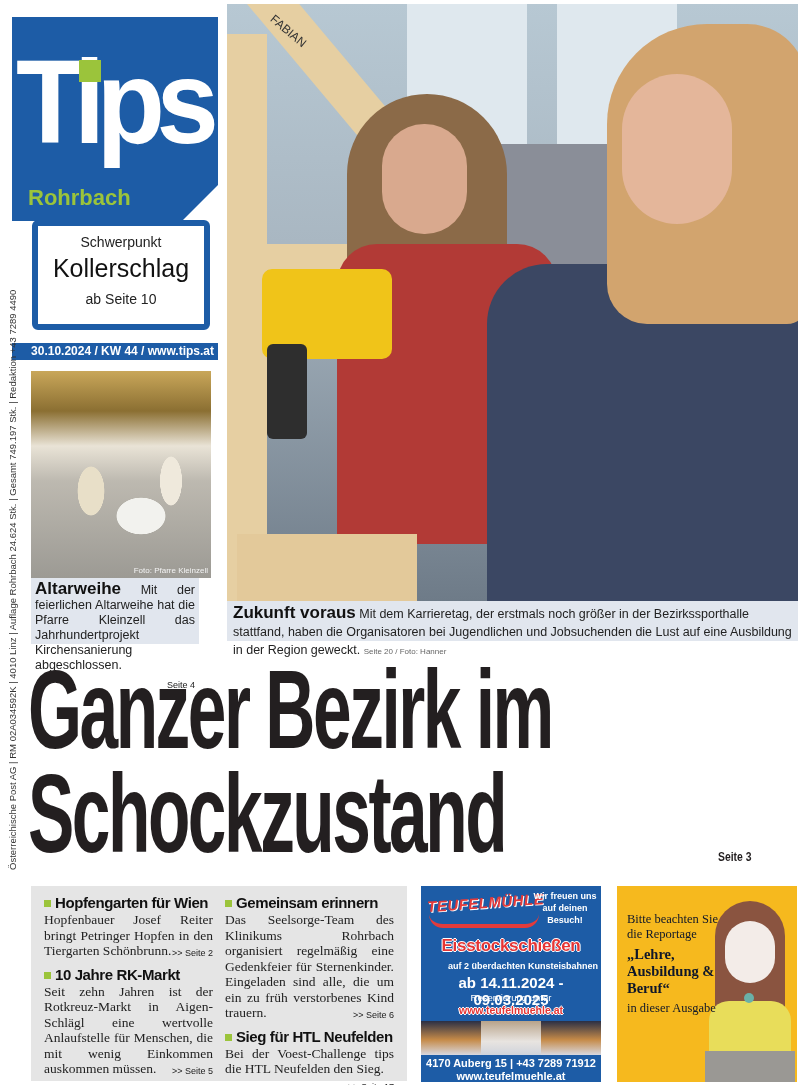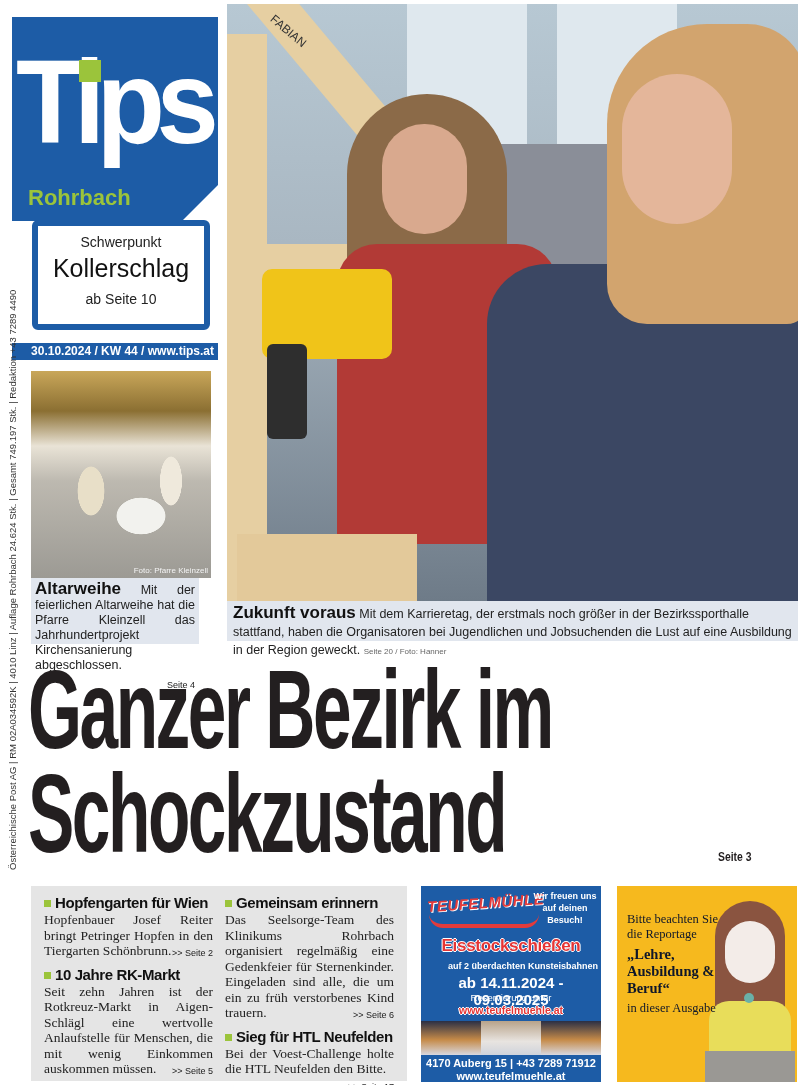--- a/index.html
+++ b/index.html
@@ -167,21 +167,21 @@
       <p><span>Seit zehn Jahren ist der Rotkreuz-Markt in Aigen-Schlägl eine wertvolle Anlaufstelle für Menschen, die mit wenig Einkommen auskommen müssen.</span> <span class="pg">&gt;&gt; Seite 5</span></p>
     </div>
   </div>
   <div class="col">
     <div class="brief">
       <h3><span class="sq"></span><span>Gemeinsam erinnern</span></h3>
       <p><span>Das Seelsorge-Team des Klinikums Rohrbach organisiert regelmäßig eine Gedenkfeier für Sternenkinder. Eingeladen sind alle, die um ein zu früh verstorbenes Kind trauern.</span> <span class="pg">&gt;&gt; Seite 6</span></p>
     </div>
     <div class="brief">
       <h3><span class="sq"></span><span>Sieg für HTL Neufelden</span></h3>
-      <p><span>Bei der Voest-Challenge holte die HTL Neufelden den Bitte.</span> <span class="pg">&gt;&gt; Seite 17</span></p>
+      <p><span>Bei der Voest-Challenge tips die HTL Neufelden den Sieg.</span> <span class="pg">&gt;&gt; Seite 17</span></p>
     </div>
   </div>
 </div>
 
 <div class="ad-tm">
   <div class="brand">TEUFELMÜHLE</div>
   <div class="swoosh"></div>
   <div class="welcome">Wir freuen uns auf deinen Besuch!</div>
   <div class="title">Eisstockschießen</div>
   <div class="line1">auf 2 überdachten Kunsteisbahnen</div>

